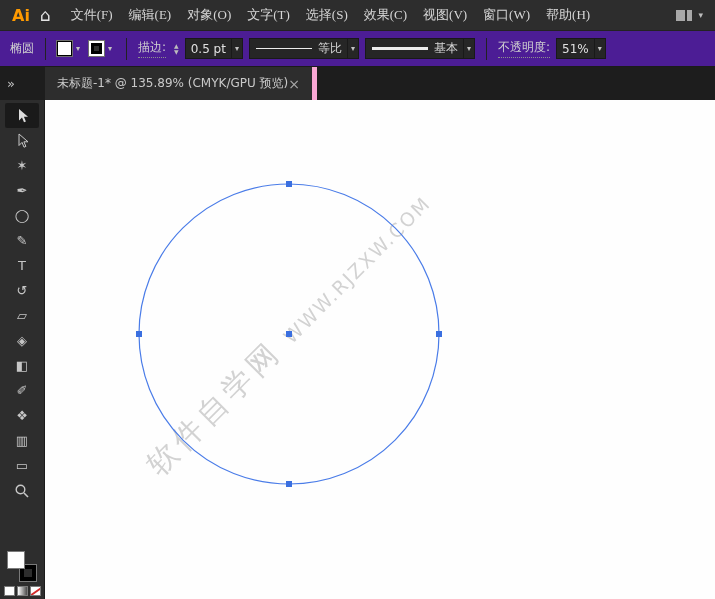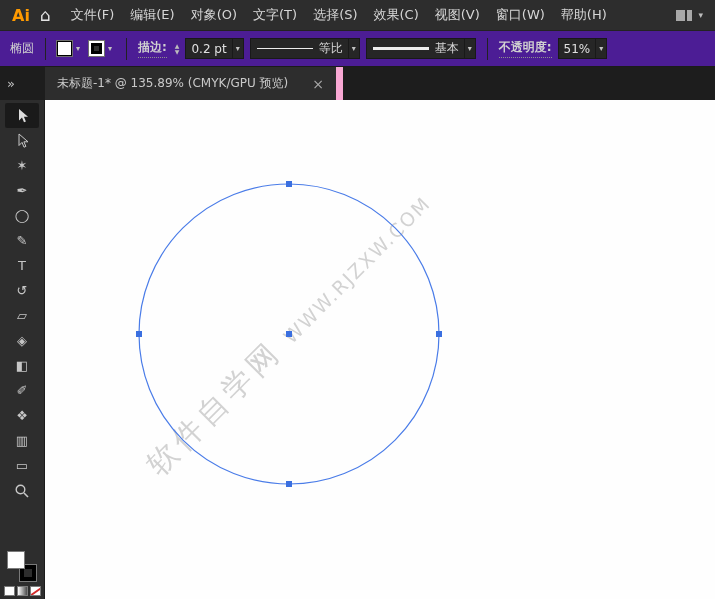--- a/index.html
+++ b/index.html
@@ -13,21 +13,21 @@
   .app { width: 715px; height: 599px; display: flex; flex-direction: column; }
 
   
   .menubar {
     flex: 0 0 31px; height: 31px; background: #2d2d2d;
     display: flex; align-items: center; padding: 0 8px;
     color: #d6d6d6; font-size: 13px; border-bottom: 1px solid #232323;
   }
   .ai-logo { color: #ff9a00; font-weight: bold; font-size: 16px; margin: 0 10px 0 4px; letter-spacing: 0; }
   .home-icon { font-size: 17px; color: #e4e4e4; margin-right: 12px; }
-  .menu-item { padding: 0 8px; cursor: default; white-space: nowrap; }
+  .menu-item { padding: 0 8px; cursor: default; white-space: nowrap; font-family: Liberation Serif, serif; }
   .workspace { margin-left: auto; display: flex; align-items: center; gap: 6px; padding-right: 4px; }
   .ws-icon { display: inline-flex; gap: 2px; align-items: center; }
   .ws-icon i { display: block; height: 11px; background: #a8a8a8; }
   .ws-icon i.big { width: 9px; }
   .ws-icon i.small { width: 5px; }
   .chev { font-size: 9px; color: #bdbdbd; }
 
   
   .controlbar {
     flex: 0 0 36px; height: 36px; background: #4c1d95;
@@ -37,40 +37,40 @@
   }
   .cb-sep { width: 1px; height: 22px; background: #222; margin: 0 5px; flex: 0 0 1px; }
   .swatch-group { display: flex; align-items: center; gap: 1px; }
   .fill-swatch {
     width: 15px; height: 15px; background: #fff;
     border: 1px solid #000; box-shadow: 0 0 0 1px #6e6e6e;
   }
   .stroke-swatch { width: 15px; height: 15px; background: #fff; box-shadow: 0 0 0 1px #6e6e6e; position: relative; }
   .stroke-swatch::after { content: ""; position: absolute; inset: 2px; border: 3px solid #000; background: #2f2f2f; }
   .dd { font-size: 8px; color: #c2c2c2; padding: 0 3px; }
-  .link-label { border-bottom: 1px dotted #8e8e8e; padding-bottom: 1px; font-weight: bold; }
+  .link-label { border-bottom: 1px dotted #8e8e8e; padding-bottom: 1px; }
   .stepper { display: flex; flex-direction: column; line-height: 6px; font-size: 6px; color: #bdbdbd; margin-left: 2px; }
   .field {
     background: #262626; border: 1px solid #191919; height: 21px;
     display: flex; align-items: center; padding-left: 5px; color: #e0e0e0;
   }
   .field .dd-btn { height: 100%; display: flex; align-items: center; border-left: 1px solid #191919; margin-left: 5px; }
   .profile { width: 110px; padding-left: 0; text-align: center; }
   .line-thin { flex: 1; height: 1px; background: #ececec; margin: 0 6px; }
   .line-thick { flex: 1; height: 3px; background: #ececec; margin: 0 6px; }
   .profile .lbl { font-size: 12px; color: #d6d6d6; }
 
   
   .tabbar { flex: 0 0 33px; height: 33px; background: #1d1d1d; display: flex; align-items: stretch; }
   .tab-left { width: 45px; flex: 0 0 45px; display: flex; align-items: center; padding-left: 7px; color: #c0c0c0; }
   .expand-icon { font-size: 13px; }
   .doc-tab {
     background: #2d2d2d; display: flex; align-items: center;
-    padding: 0 12px; color: #c9c9c9; font-size: 12px; gap: 24px;
-    border-right: 7px solid #f9a8d4;
+    padding: 0 12px; color: #c9c9c9; font-size: 12px; gap: 0;
+    border-right: 5px solid #f9a8d4;
   }
   .tab-close { color: #a8a8a8; font-size: 14px; }
 
   
   .main { flex: 1; display: flex; min-height: 0; }
   .toolbar {
     width: 45px; flex: 0 0 45px; background: #2d2d2d;
     border-right: 1px solid #1b1b1b;
     display: flex; flex-direction: column; align-items: center; padding-top: 3px;
   }
@@ -153,21 +153,21 @@
     </span>
 
     <span class="cb-sep"></span>
 
     <span class="link-label">描边:</span>
     <span class="stepper">
       <span>▲</span>
       <span>▼</span>
     </span>
     <span class="field">
-      <span>0.2 pt</span>
+      <span>0.5 pt</span>
       <span class="dd-btn">
           <span class="dd">▾</span>
         </span>
     </span>
 
     <span class="field profile">
       <span class="line-thin"></span>
       <span class="lbl">等比</span>
       <span class="dd-btn">
           <span class="dd">▾</span>

